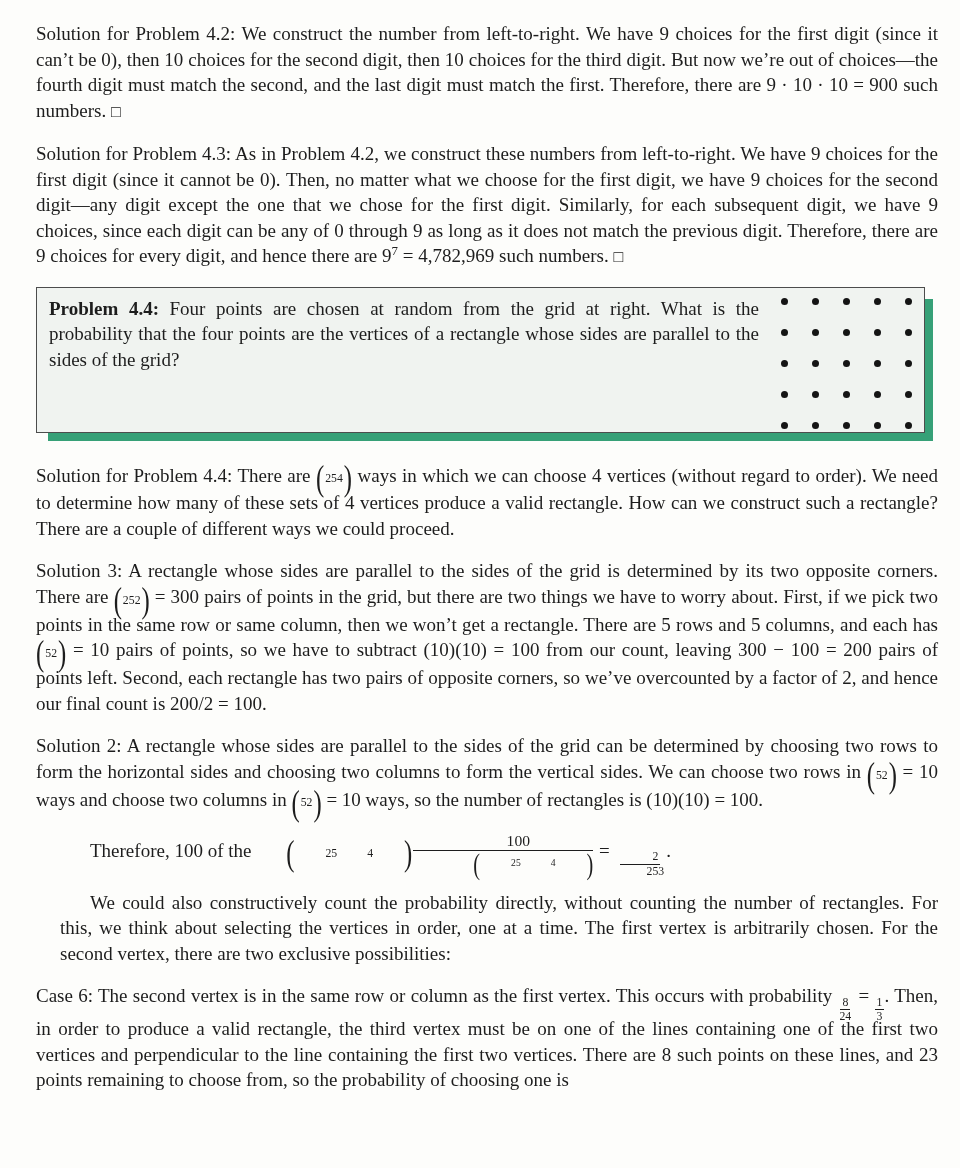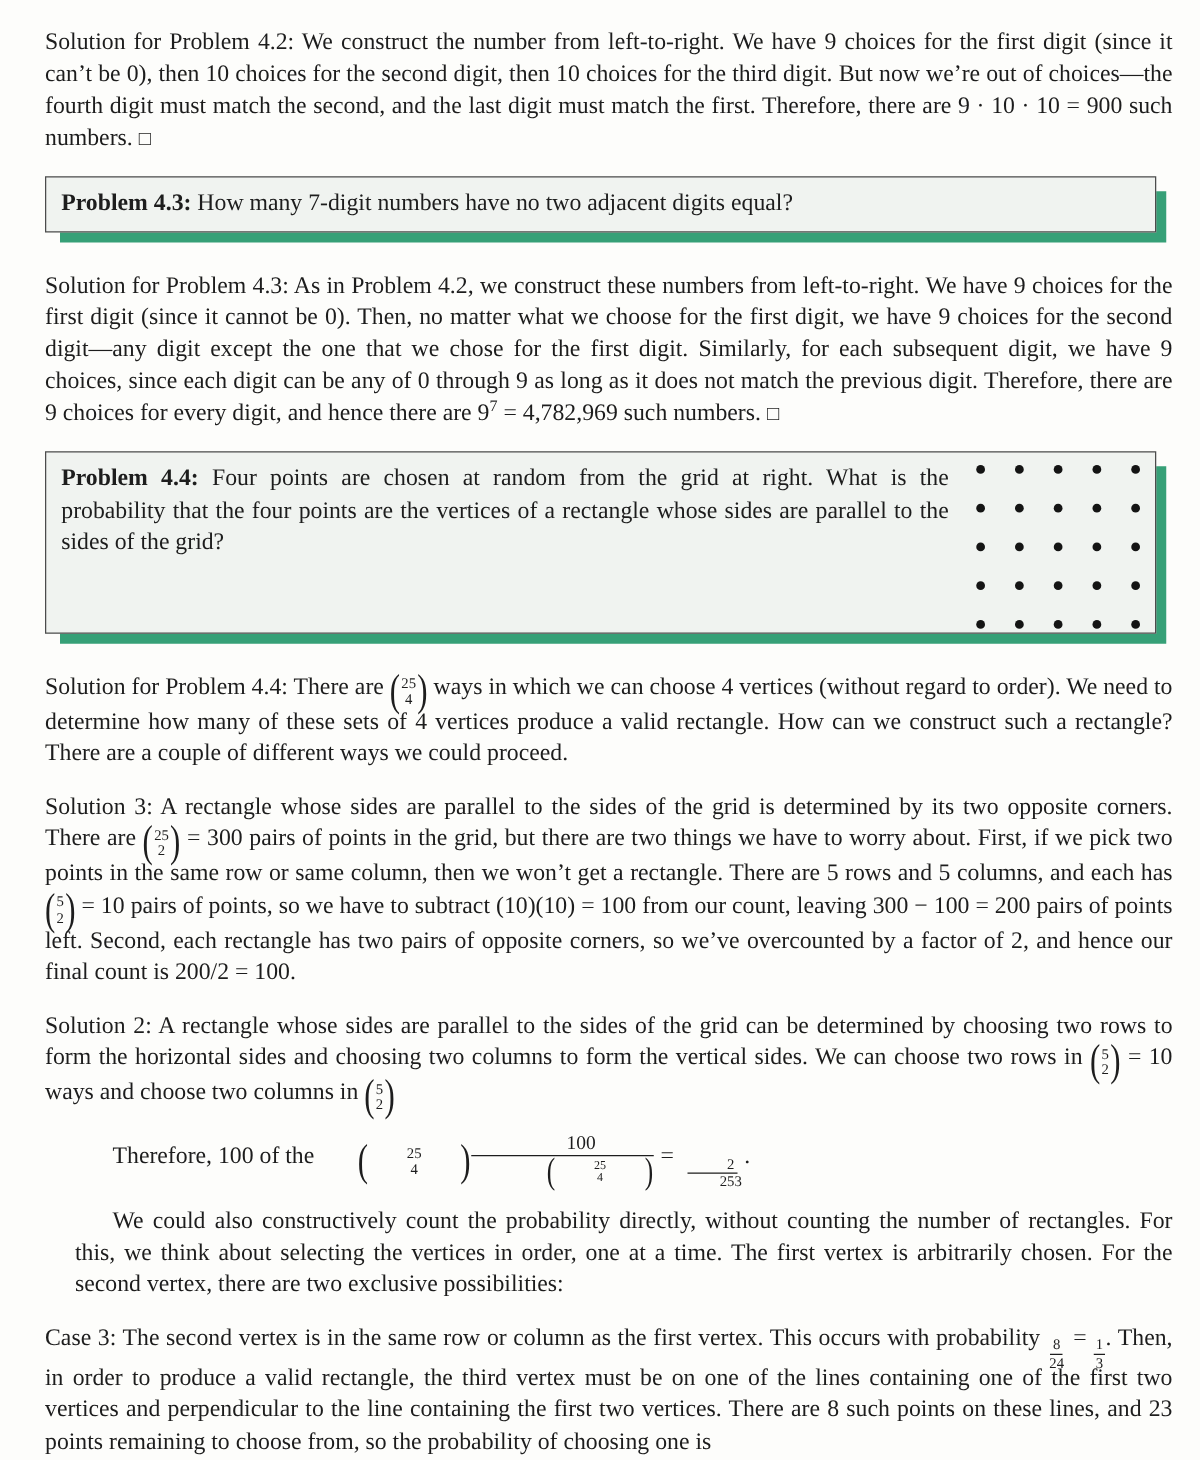--- a/index.html
+++ b/index.html
@@ -30,36 +30,35 @@
     float:right;
     display:grid;
     gap:24px;
     margin:2px 0 2px 22px;
   }
   .dot{width:7px;height:7px;border-radius:50%;background:var(--dot);}
   
   sup{font-size:0.68em;line-height:0;}
   .binom{display:inline-flex;align-items:center;height:1.15em;vertical-align:-0.3em;line-height:normal;}
   .binom .bp{font-size:1.3em;display:inline-block;transform:scaleY(1.45);line-height:1;}
-  .binom .bs{display:inline-flex;flex-direction:column;align-items:center;font-size:0.62em;line-height:1.08;padding:0 1px;}
+  .binom .bs{display:inline-flex;flex-direction:row;align-items:center;font-size:0.62em;line-height:1.08;padding:0 1px;}
   .vfrac{display:inline-flex;flex-direction:column;align-items:center;height:1.15em;justify-content:center;vertical-align:-0.32em;font-size:0.62em;line-height:1.12;}
   .vfrac .n{border-bottom:1.4px solid currentColor;padding:0 2px;}
   .vfrac .d{padding:0 2px;}
   .bfrac{display:inline-flex;flex-direction:column;align-items:center;vertical-align:middle;font-size:0.82em;line-height:1.1;margin:0 1px;}
   .bfrac .n{border-bottom:1.4px solid currentColor;padding:0 5px 1px;width:100%;text-align:center;}
   .bfrac .d{padding-top:1px;}
   .qed{font-size:0.85em;}
 </style>
 </head>
 <body>
 
 <main>
   <div id="content">
       <p class="para"><span class="lead">Solution for Problem 4.2:</span><span>  We construct the number from left-to-right. We have 9 choices for the first digit (since it can’t be 0), then 10 choices for the second digit, then 10 choices for the third digit.  But now we’re out of choices—the fourth digit must match the second, and the last digit must match the first. Therefore, there are 9 · 10 · 10 = 900 such numbers. </span><span class="qed">□</span></p>
-      <div class="pbox"><strong class="plabel">Problem 4.3:</strong><span>  How many 7-digit numbers have no two adjacent digits equal?</span></div>
       <p class="para"><span class="lead">Solution for Problem 4.3:</span><span>  As in Problem 4.2, we construct these numbers from left-to-right.  We have 9 choices for the first digit (since it cannot be 0).  Then, no matter what we choose for the first digit, we have 9 choices for the second digit—any digit except the one that we chose for the first digit.  Similarly, for each subsequent digit, we have 9 choices, since each digit can be any of 0 through 9 as long as it does not match the previous digit.  Therefore, there are 9 choices for every digit, and hence there are </span><span><span>9</span><sup>7</sup></span><span> = 4,782,969 such numbers. </span><span class="qed">□</span></p>
       <div class="pbox pbox-tall"><div class="dotgrid" style="grid-template-columns: repeat(5, 7px);">
           <span class="dot"></span>
           <span class="dot"></span>
           <span class="dot"></span>
           <span class="dot"></span>
           <span class="dot"></span>
           <span class="dot"></span>
           <span class="dot"></span>
           <span class="dot"></span>
@@ -111,21 +110,21 @@
             <span>2</span>
           </span>
           <span class="bp">)</span>
         </span><span> = 10 ways and choose two columns in </span><span class="binom">
           <span class="bp">(</span>
           <span class="bs">
             <span>5</span>
             <span>2</span>
           </span>
           <span class="bp">)</span>
-        </span></p>
+        </span><span> = 10 ways, so the number of rectangles is (10)(10) = 100.</span></p>
       <p class="para indent"><span>Therefore, 100 of the </span><span class="binom">
           <span class="bp">(</span>
           <span class="bs">
             <span>25</span>
             <span>4</span>
           </span>
           <span class="bp">)</span>
         </span><span class="bfrac">
           <span class="n">100</span>
           <span class="d"><span class="binom">
@@ -134,21 +133,21 @@
                 <span>25</span>
                 <span>4</span>
               </span>
               <span class="bp">)</span>
             </span></span>
         </span><span> = </span><span class="vfrac">
           <span class="n">2</span>
           <span class="d">253</span>
         </span><span>.</span></p>
       <p class="para indent"><span>We could also constructively count the probability directly, without counting the number of rectangles.  For this, we think about selecting the vertices in order, one at a time.  The first vertex is arbitrarily chosen.  For the second vertex, there are two exclusive possibilities:</span></p>
-      <p class="para"><span class="lead">Case 3</span><span>: The second vertex is in the same row or column as the first vertex.  This occurs with probability </span><span class="vfrac">
+      <p class="para"><span class="lead">Case 6</span><span>: The second vertex is in the same row or column as the first vertex.  This occurs with probability </span><span class="vfrac">
           <span class="n">8</span>
           <span class="d">24</span>
         </span><span> = </span><span class="vfrac">
           <span class="n">1</span>
           <span class="d">3</span>
         </span><span>.  Then, in order to produce a valid rectangle, the third vertex must be on one of the lines containing one of the first two vertices and perpendicular to the line containing the first two vertices.  There are 8 such points on these lines, and 23 points remaining to choose from, so the probability of choosing one is </span></p>
     </div>
 </main>
 
 </body></html>

